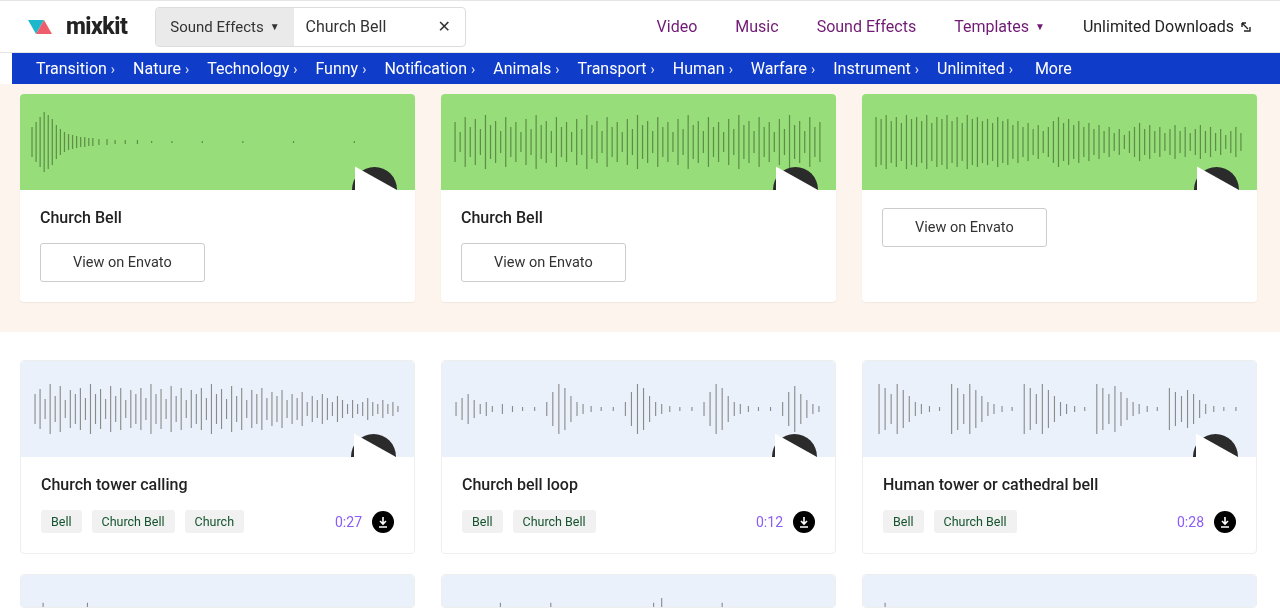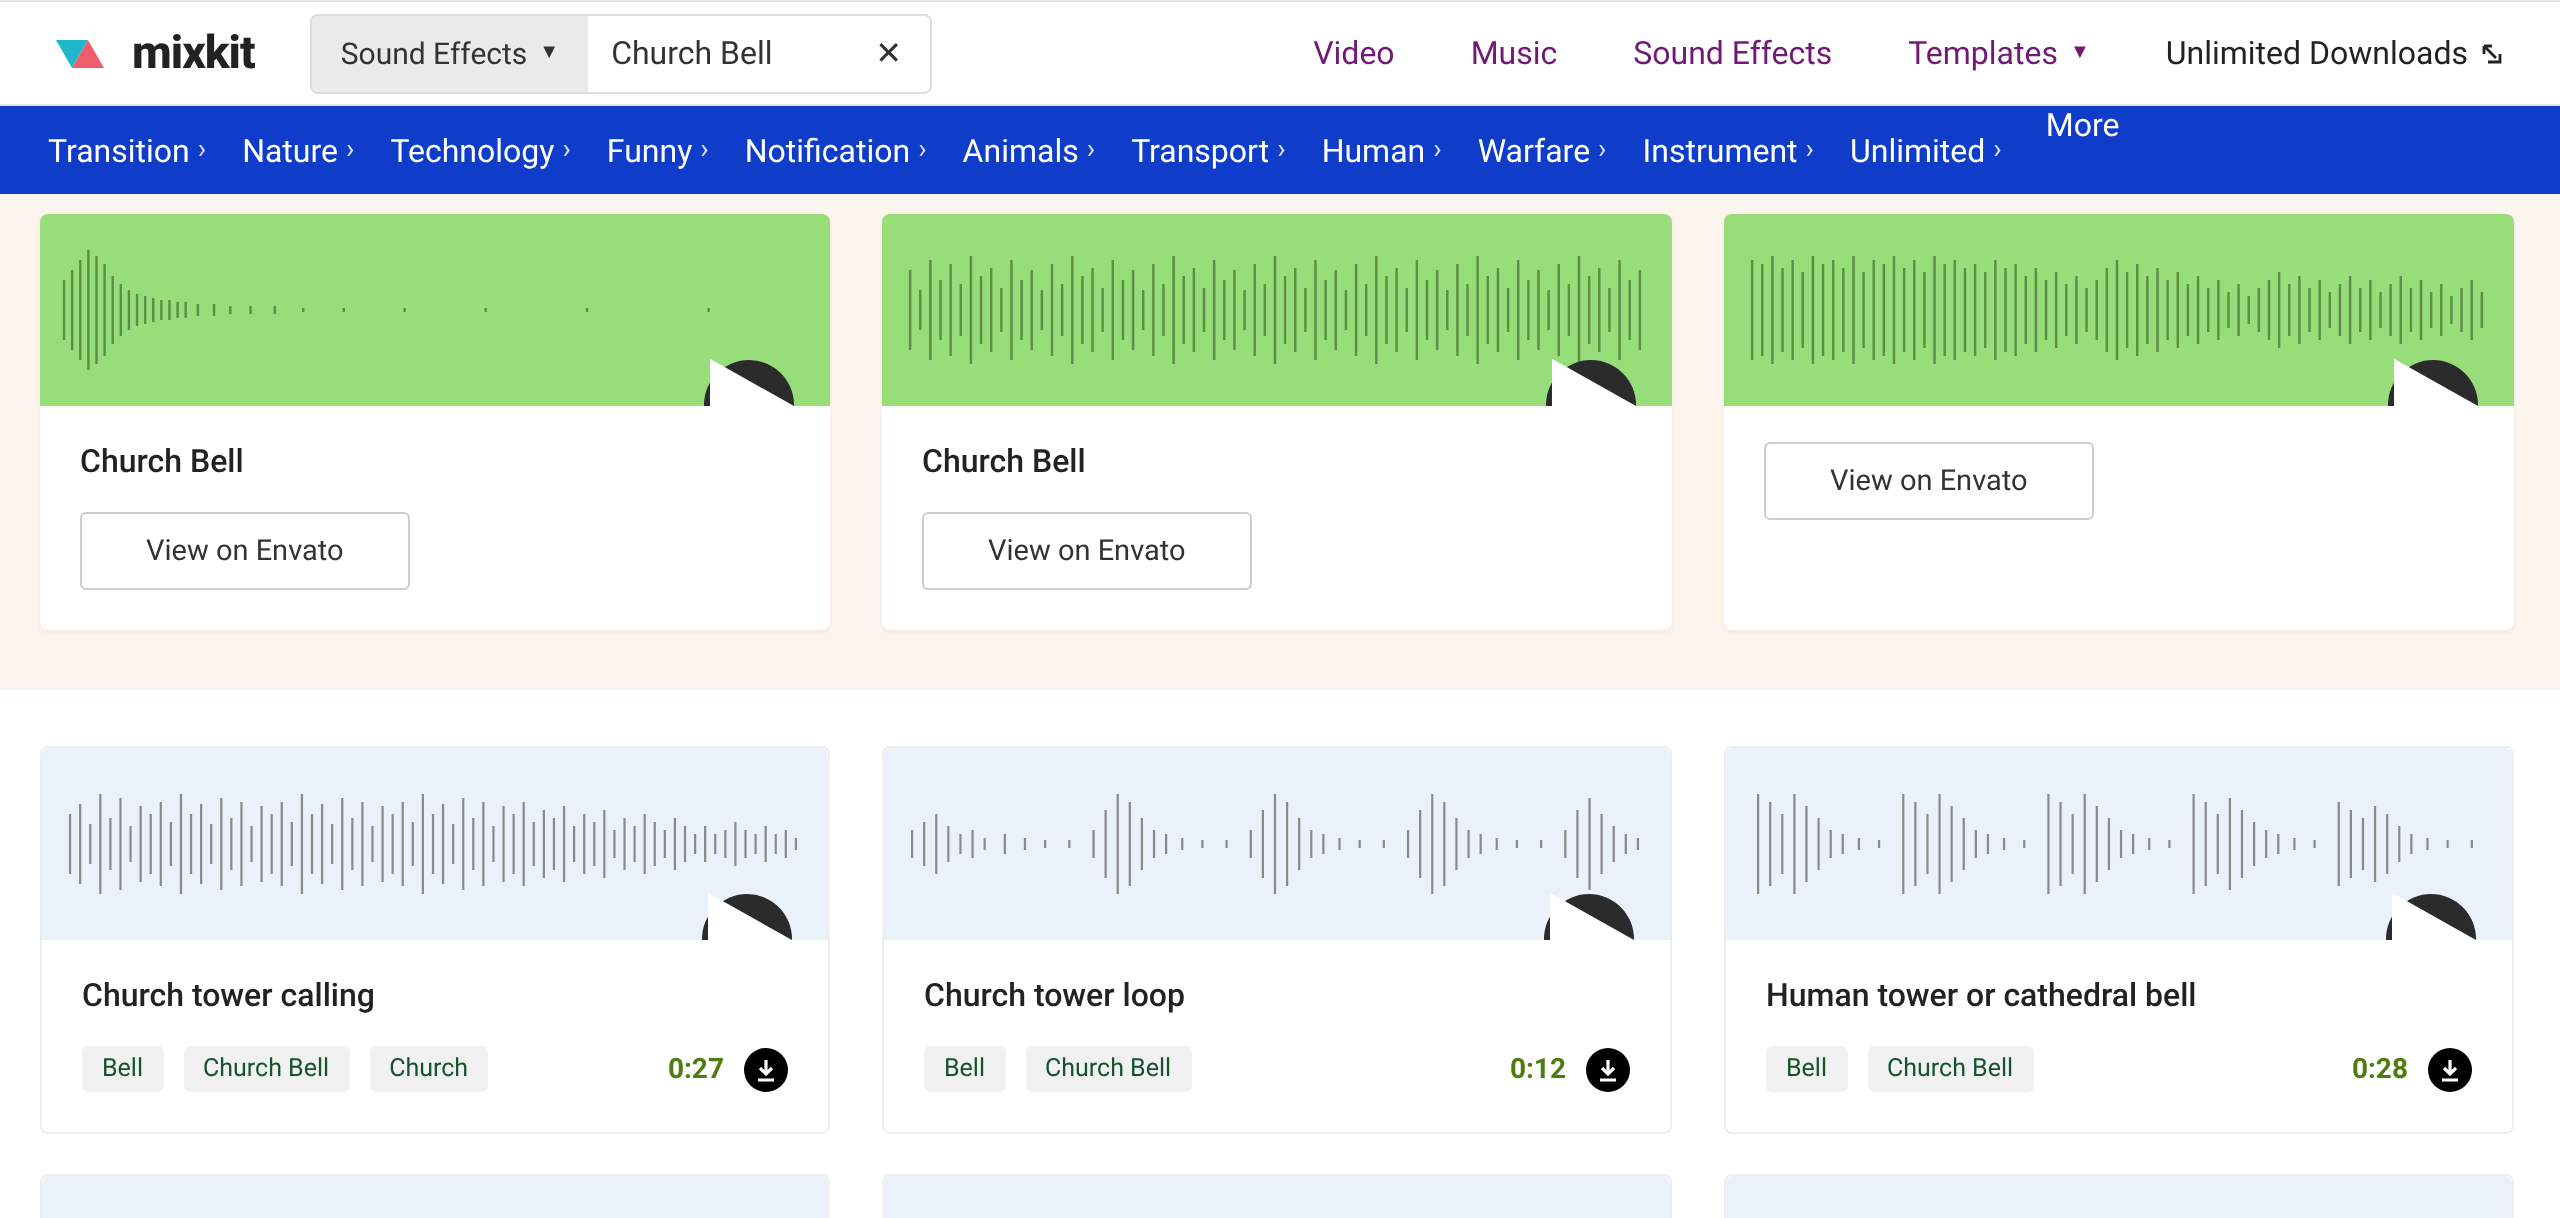--- a/index.html
+++ b/index.html
@@ -10,21 +10,21 @@
 .logo-mark svg { display: block; }
 .logo-text { font-size: 23px; font-weight: 800; color: #222; letter-spacing: -0.5px; }
 .search-wrap { display: flex; align-items: center; border: 1px solid #ddd; border-radius: 4px; height: 40px; overflow: hidden; }
 .search-left { display: flex; align-items: center; gap: 6px; background: #eaeaea; height: 100%; padding: 0 14px; font-size: 15px; color: #333; cursor: pointer; }
 .search-input { border: none; outline: none; padding: 0 12px; font-size: 16px; width: 130px; color: #333; }
 .search-clear { padding: 0 14px; cursor: pointer; font-size: 16px; color: #333; }
 .nav-right { margin-left: auto; display: flex; align-items: center; gap: 38px; }
 .nav-link { color: #701a75; font-size: 16px; cursor: pointer; display: flex; align-items: center; gap: 6px; }
 .nav-link.special { color: #222; }
 .caret { font-size: 10px; }
-.catbar { height: 44px; background: #0f3cc9; display: flex; padding: 0 24px; gap: 18px; }
+.catbar { height: 31px; background: #0f3cc9; display: flex; align-items: center; padding: 0 24px; gap: 18px; margin-left: 12px; }
 .cat { color: #fff; font-size: 16px; cursor: pointer; display: flex; align-items: center; gap: 4px; }
 .cat .chev { font-size: 14px; opacity: 0.85; }
 .cat-more { color: #fff; font-size: 16px; cursor: pointer; margin-left: 4px; }
 .section-envato { background: #fdf4ed; padding: 10px 20px 30px; }
 .section-free { background: #fff; padding: 28px 20px 20px; }
 .grid { display: flex; gap: 26px; }
 .card { background: #fff; border-radius: 4px; width: 395px; box-shadow: 0 1px 2px rgba(0,0,0,0.06); position: relative; }
 .card-free { background: #fff; border: 1px solid #eee; border-radius: 4px; width: 395px; position: relative; }
 .wave { height: 96px; position: relative; border-top-left-radius: 4px; border-top-right-radius: 4px; display: flex; align-items: center; justify-content: center; padding: 0 10px; overflow: hidden; }
 .wave.green { background: #97dd7a; }
@@ -32,21 +32,21 @@
 .wave.partial { height: 32px; }
 .wave svg { width: 100%; height: 70px; }
 .play { position: absolute; right: 18px; bottom: -22px; width: 45px; height: 45px; border-radius: 50%; background: #2b2b2b; display: flex; align-items: center; justify-content: center; cursor: pointer; }
 .play svg { margin-left: 3px; }
 .card-body { padding: 18px 20px 20px; }
 .card-title { font-size: 16px; color: #222; font-weight: 500; margin-bottom: 16px; }
 .envato-btn { display: inline-block; border: 1px solid #ccc; padding: 10px 32px; font-size: 14.5px; color: #333; border-radius: 3px; cursor: pointer; background: #fff; }
 .tags { display: flex; gap: 10px; margin-top: 12px; align-items: center; }
 .tag { background: #f1f1f1; color: #14532d; font-size: 12.5px; padding: 4px 10px; border-radius: 3px; cursor: pointer; }
 .meta { margin-left: auto; display: flex; align-items: center; gap: 10px; }
-.dur { font-size: 14px; color: #4d7c0f; font-weight: bold; }
+.dur { font-size: 14px; color: #8b5cf6; }
 .dl { width: 22px; height: 22px; background: #000; border-radius: 50%; display: flex; align-items: center; justify-content: center; cursor: pointer; }
 .partial-row { display: flex; gap: 26px; padding: 0 20px; }
 .partial-card { width: 395px; border: 1px solid #eee; border-radius: 4px; overflow: hidden; }
 </style>
 </head>
 <body>
 
 <div class="header">
   <div class="logo">
     <span class="logo-mark">
@@ -516,21 +516,21 @@
               <line x1="364" y1="32" x2="364" y2="38"></line>
             </g>
           </svg>
         <div class="play">
             <svg width="16" height="18" viewBox="0 0 16 18">
               <polygon points="0,0 16,9 0,18" fill="#fff"></polygon>
             </svg>
           </div>
       </div>
       <div class="card-body">
-        <div class="card-title">Church tower loop</div>
+        <div class="card-title">Church bell loop</div>
         <div class="tags">
           <span class="tag">Bell</span>
           <span class="tag">Church Bell</span>
           <div class="meta">
             <span class="dur">0:12</span>
             <span class="dl">
                 <svg width="12" height="12" viewBox="0 0 12 12">
                   <path d="M6 1v7M3 5l3 3 3-3M2 11h8" stroke="#fff" stroke-width="1.6" fill="none"></path>
                 </svg>
               </span>

